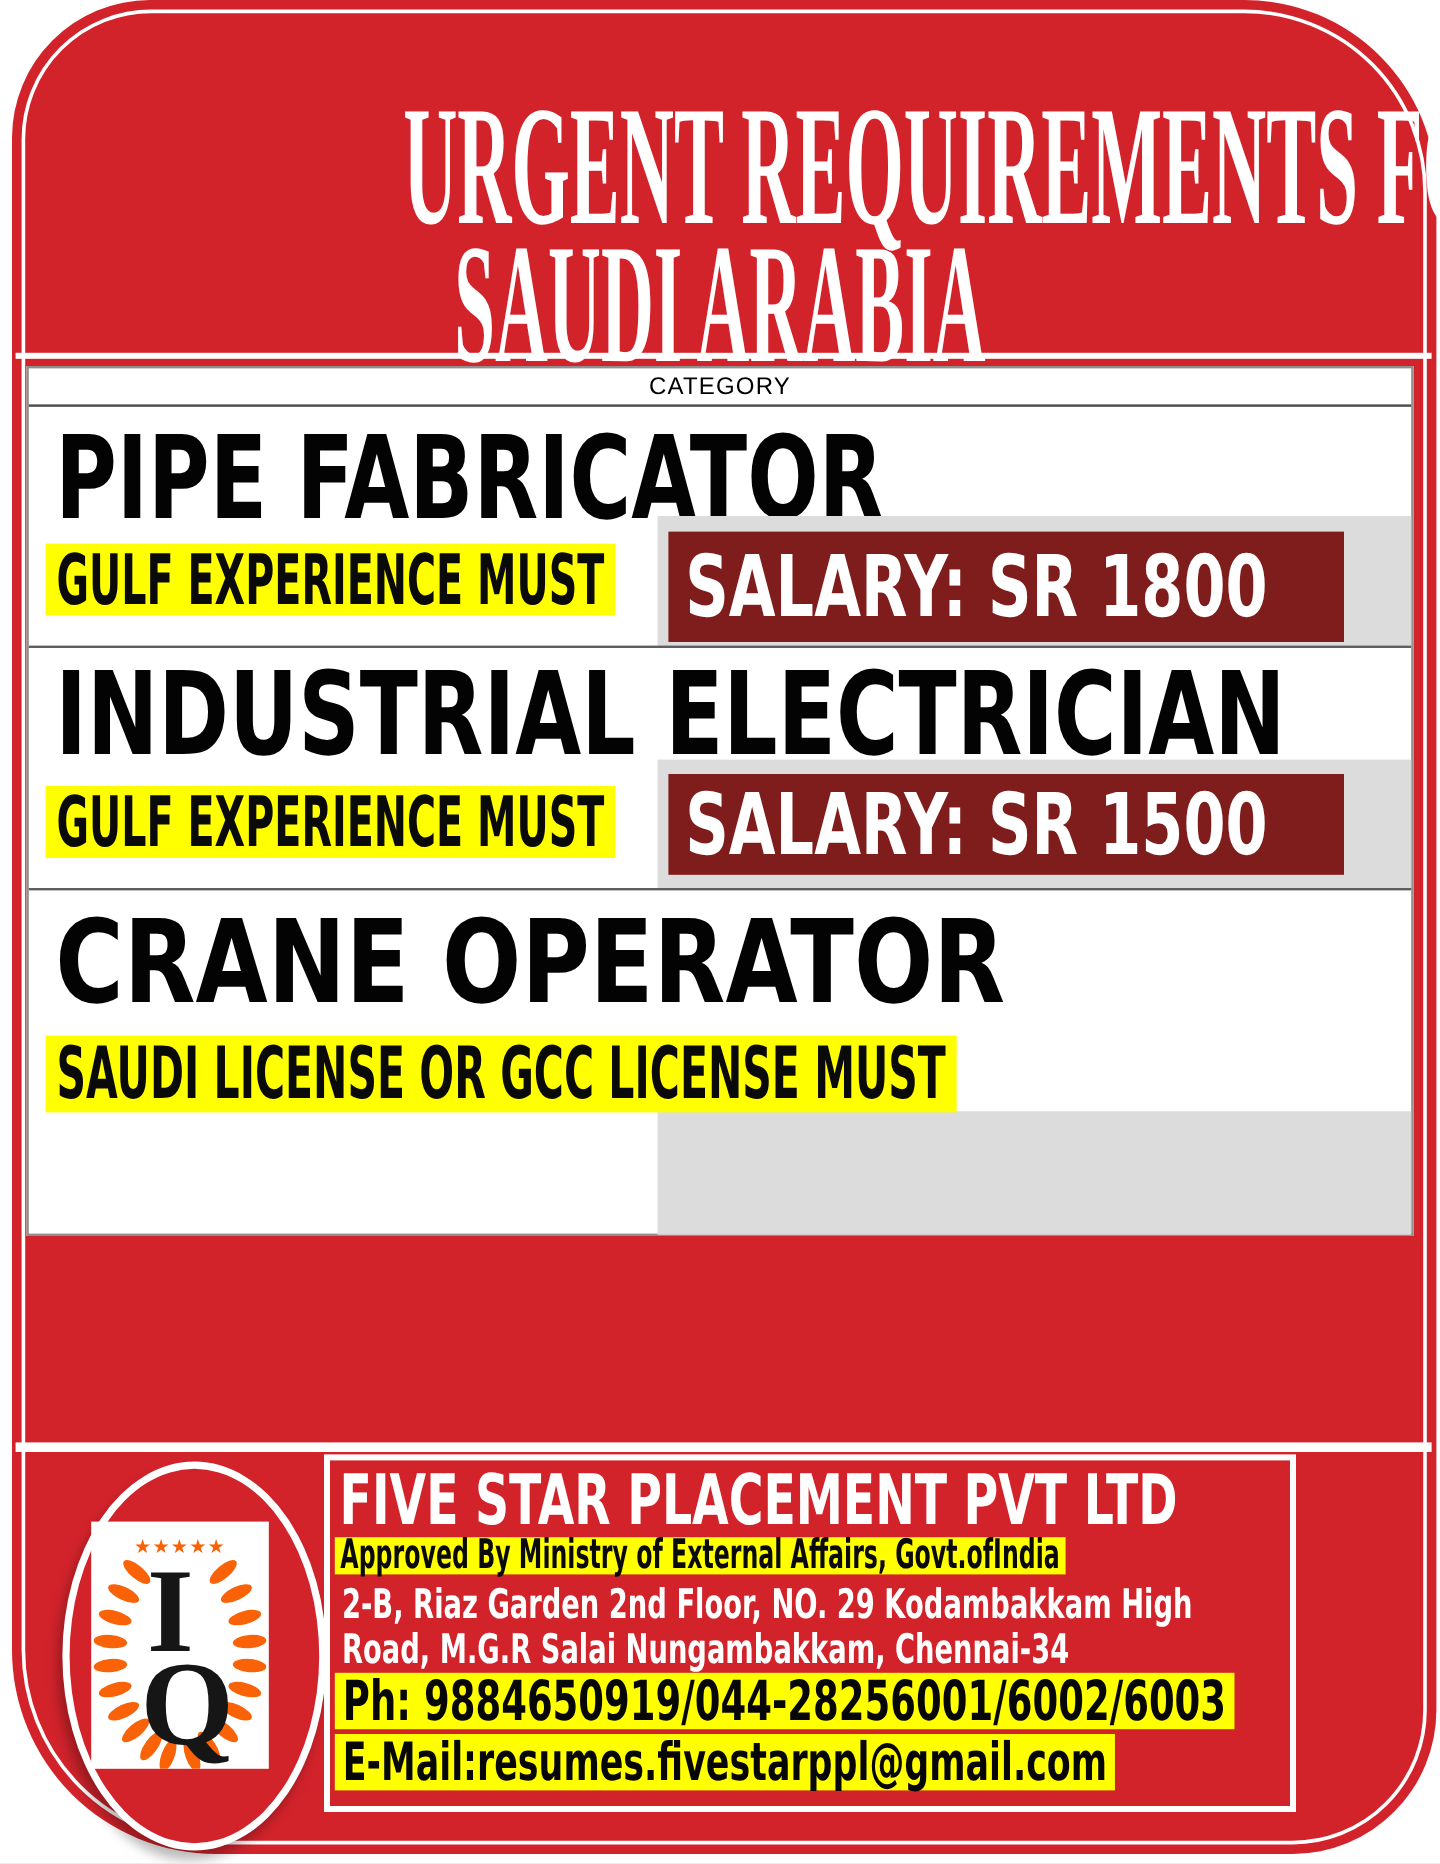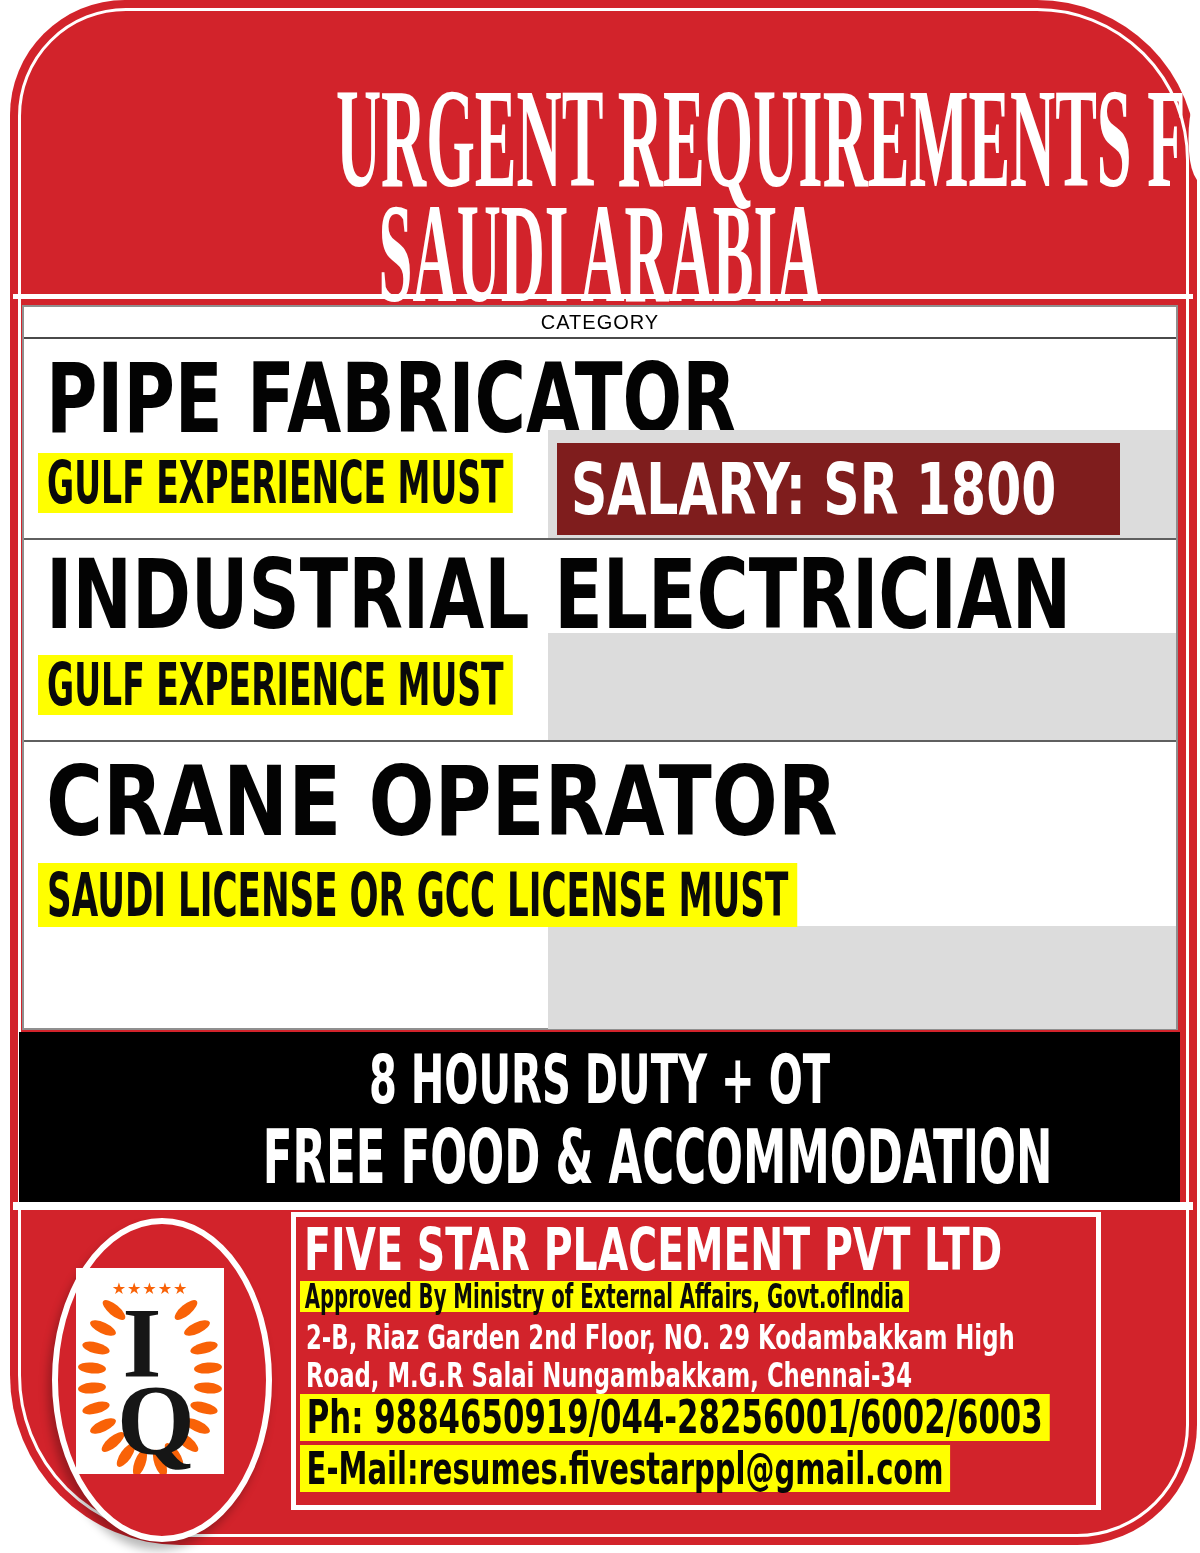--- a/index.html
+++ b/index.html
@@ -57,21 +57,21 @@
       font-family:"DejaVu Sans",sans-serif;font-weight:bold;line-height:1;transform-origin:center top;}
   .bb1{top:14px;font-size:68px;transform:scaleX(.59);}
   .bb2{top:88px;font-size:75px;transform:scaleX(.58);}
 
   
   .logo-oval{position:absolute;left:52px;top:1218px;width:220px;height:324px;border-radius:50%;
              background:#d2232b;border:6px solid #ffffff;box-sizing:border-box;
              box-shadow:-4px 8px 10px rgba(0,0,0,0.28);}
   .logo-rect{position:absolute;left:18px;top:44px;width:148px;height:206px;background:#ffffff;}
 
-  .footer-panel{position:absolute;left:291px;top:1212px;width:810px;height:298px;background:#d2232b;
+  .footer-panel{position:absolute;left:270px;top:1212px;width:810px;height:298px;background:#d2232b;
                 border:5px solid #ffffff;box-sizing:border-box;}
   .company{position:absolute;left:8px;top:4px;color:#ffffff;white-space:nowrap;
            font-family:"DejaVu Sans",sans-serif;font-weight:bold;font-size:58px;line-height:1;
            transform:scaleX(.68);transform-origin:left top;}
   .approval{position:absolute;left:4px;top:64px;background:#ffff00;color:#0a0a0a;white-space:nowrap;
             font-family:"DejaVu Sans",sans-serif;font-weight:bold;font-size:34px;line-height:31px;
             padding:0 8px;transform:scaleX(.58);transform-origin:left top;}
   .addr{position:absolute;left:10px;color:#ffffff;white-space:nowrap;
         font-family:"DejaVu Sans",sans-serif;font-weight:bold;font-size:34px;line-height:1;
         transform:scaleX(.67);transform-origin:left top;}
@@ -102,32 +102,31 @@
     <div class="jt jt1">PIPE FABRICATOR</div>
     <div class="sal-back sb1"></div>
     <div class="sal-band s1">
       <span class="sal-text">SALARY: SR 1800</span>
     </div>
     <div class="req y1">GULF EXPERIENCE MUST</div>
     <div class="divider d1"></div>
 
     <div class="jt jt2">INDUSTRIAL ELECTRICIAN</div>
     <div class="sal-back sb2"></div>
+    <div class="sal-band s2">
+      <span class="sal-text">SALARY: SR 1500</span>
+    </div>
     <div class="req y2">GULF EXPERIENCE MUST</div>
     <div class="divider d2"></div>
 
     <div class="jt jt3">CRANE OPERATOR</div>
     <div class="sal-back sb3"></div>
     <div class="req y3">SAUDI LICENSE OR GCC LICENSE MUST</div>
   </div>
 
-  <div class="black-bar">
-    <div class="bb bb1">8 HOURS DUTY + OT</div>
-    <div class="bb bb2">FREE FOOD &amp; ACCOMMODATION</div>
-  </div>
 
   <div class="sep sep-bottom"></div>
 
   <div class="logo-oval">
     <div class="logo-rect">
       <svg width="148" height="206" viewBox="0 0 148 206">
         <g fill="#f96207">
           <text x="74" y="26" text-anchor="middle" font-size="16" letter-spacing="1">★★★★★</text>
 
           <ellipse rx="5.5" ry="14" transform="translate(38 42) rotate(-50)"></ellipse>

